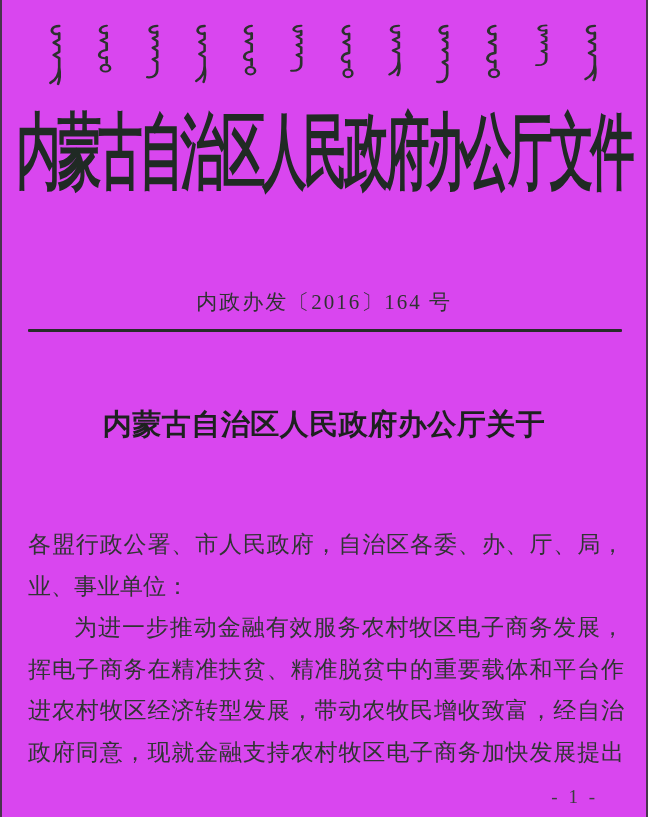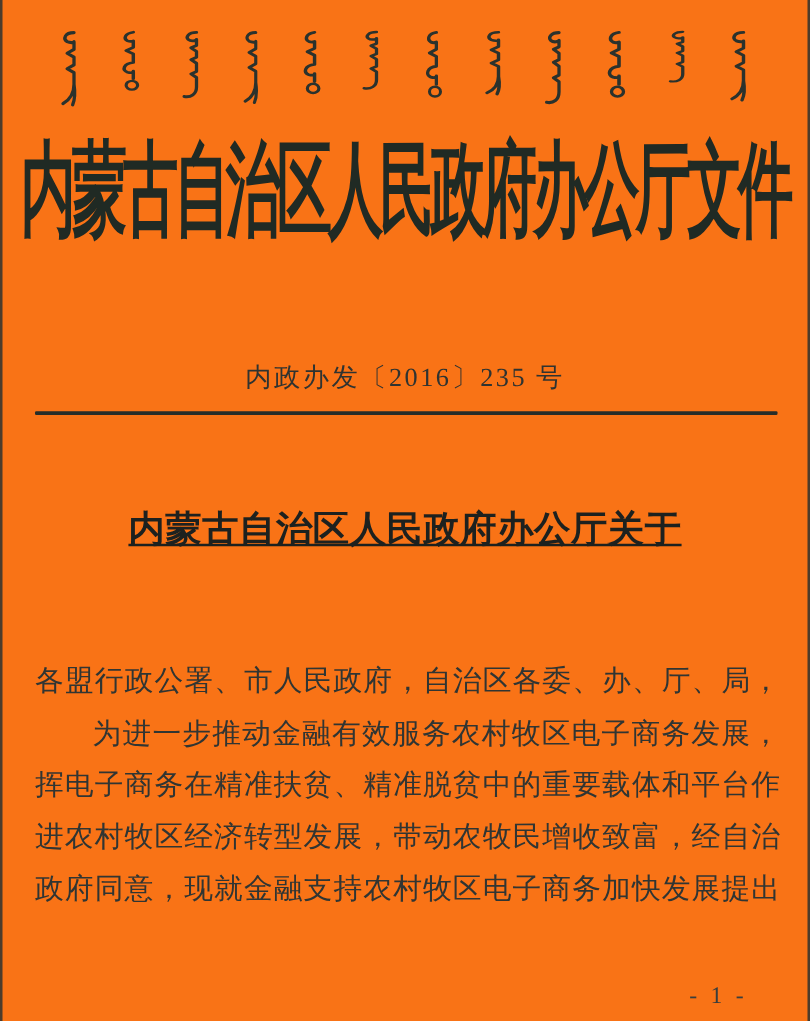--- a/index.html
+++ b/index.html
@@ -1,19 +1,19 @@
 <!DOCTYPE html>
 <html><head>
 <meta charset="utf-8">
 <style>
   html,body{margin:0;padding:0;background:#ffffff;}
   .page{
     position:relative;
     width:648px;height:817px;
-    background:#f97316;
+    background:#d946ef;
     overflow:hidden;
     font-family:"Liberation Serif","DejaVu Serif",serif;
   }
   .edge{position:absolute;top:0;bottom:0;width:2px;background:#2e3330;opacity:.85;}
   .edge-left{left:0;}
   .edge-right{right:0;}
 
   
   .mongolian{
     position:absolute;top:24px;left:46px;width:558px;height:78px;
@@ -41,21 +41,21 @@
   
   .rule{
     position:absolute;top:329px;left:28px;width:594px;height:3px;
     background:#272d29;border-radius:1px;
   }
   
   .doc-title{
     position:absolute;top:404px;left:0;width:100%;
     text-align:center;
     font-size:29px;font-weight:bold;line-height:41px;
-    color:#1d211f;letter-spacing:0.5px;text-decoration:underline;
+    color:#1d211f;letter-spacing:0.5px;
   }
   
   .body-text{
     position:absolute;top:524px;left:28px;width:596px;
     font-size:23px;color:#303533;
   }
   .line{
     height:41.6px;line-height:41.6px;
     text-align:justify;
     white-space:nowrap;
@@ -127,30 +127,31 @@
     <svg width="22" height="44" viewBox="0 0 20 60" preserveAspectRatio="none">
         <use href="#mw3"></use>
       </svg>
     <svg width="23" height="58" viewBox="0 0 20 60" preserveAspectRatio="none">
         <use href="#mw1"></use>
       </svg>
   </div>
 
   <div class="org-title">内蒙古自治区人民政府办公厅文件</div>
 
-  <div class="doc-number">内政办发〔2016〕235 号</div>
+  <div class="doc-number">内政办发〔2016〕164 号</div>
 
   <div class="rule"></div>
 
   <div class="doc-title">
     <div>内蒙古自治区人民政府办公厅关于</div>
   </div>
 
   <div class="body-text">
     <div class="line fill">各盟行政公署、市人民政府，自治区各委、办、厅、局，各大企</div>
+    <div class="line">业、事业单位：</div>
     <div class="line fill indent">为进一步推动金融有效服务农村牧区电子商务发展，充分发</div>
     <div class="line fill">挥电子商务在精准扶贫、精准脱贫中的重要载体和平台作用，促</div>
     <div class="line fill">进农村牧区经济转型发展，带动农牧民增收致富，经自治区人民</div>
     <div class="line fill">政府同意，现就金融支持农村牧区电子商务加快发展提出以下意</div>
   </div>
 
   <div class="page-number">- 1 -</div>
 
 </div>
 

